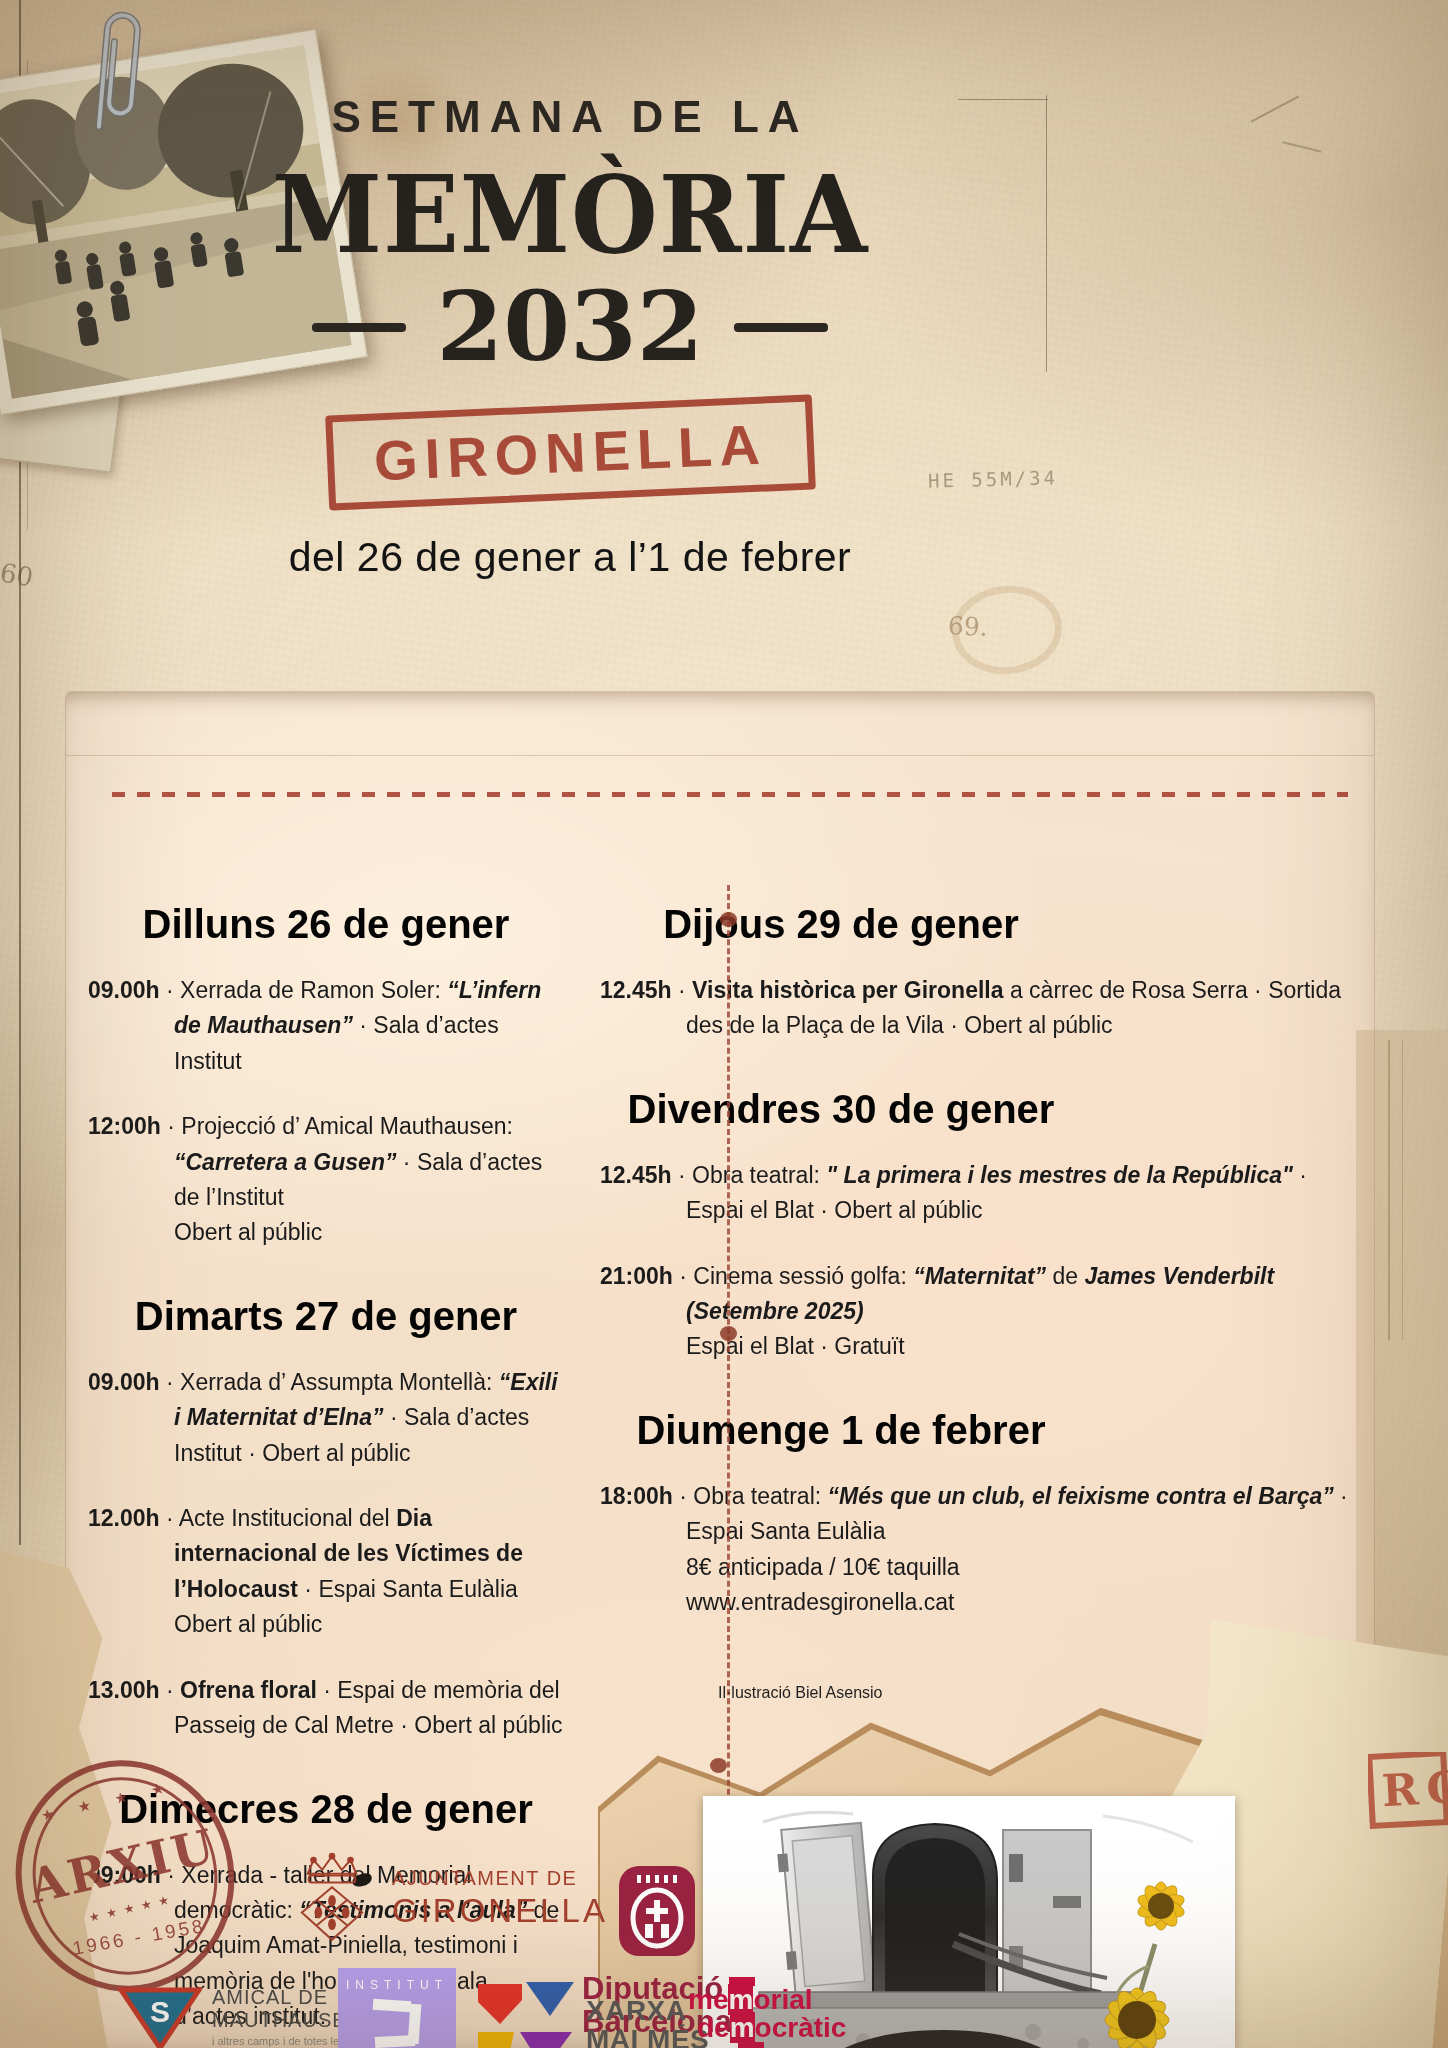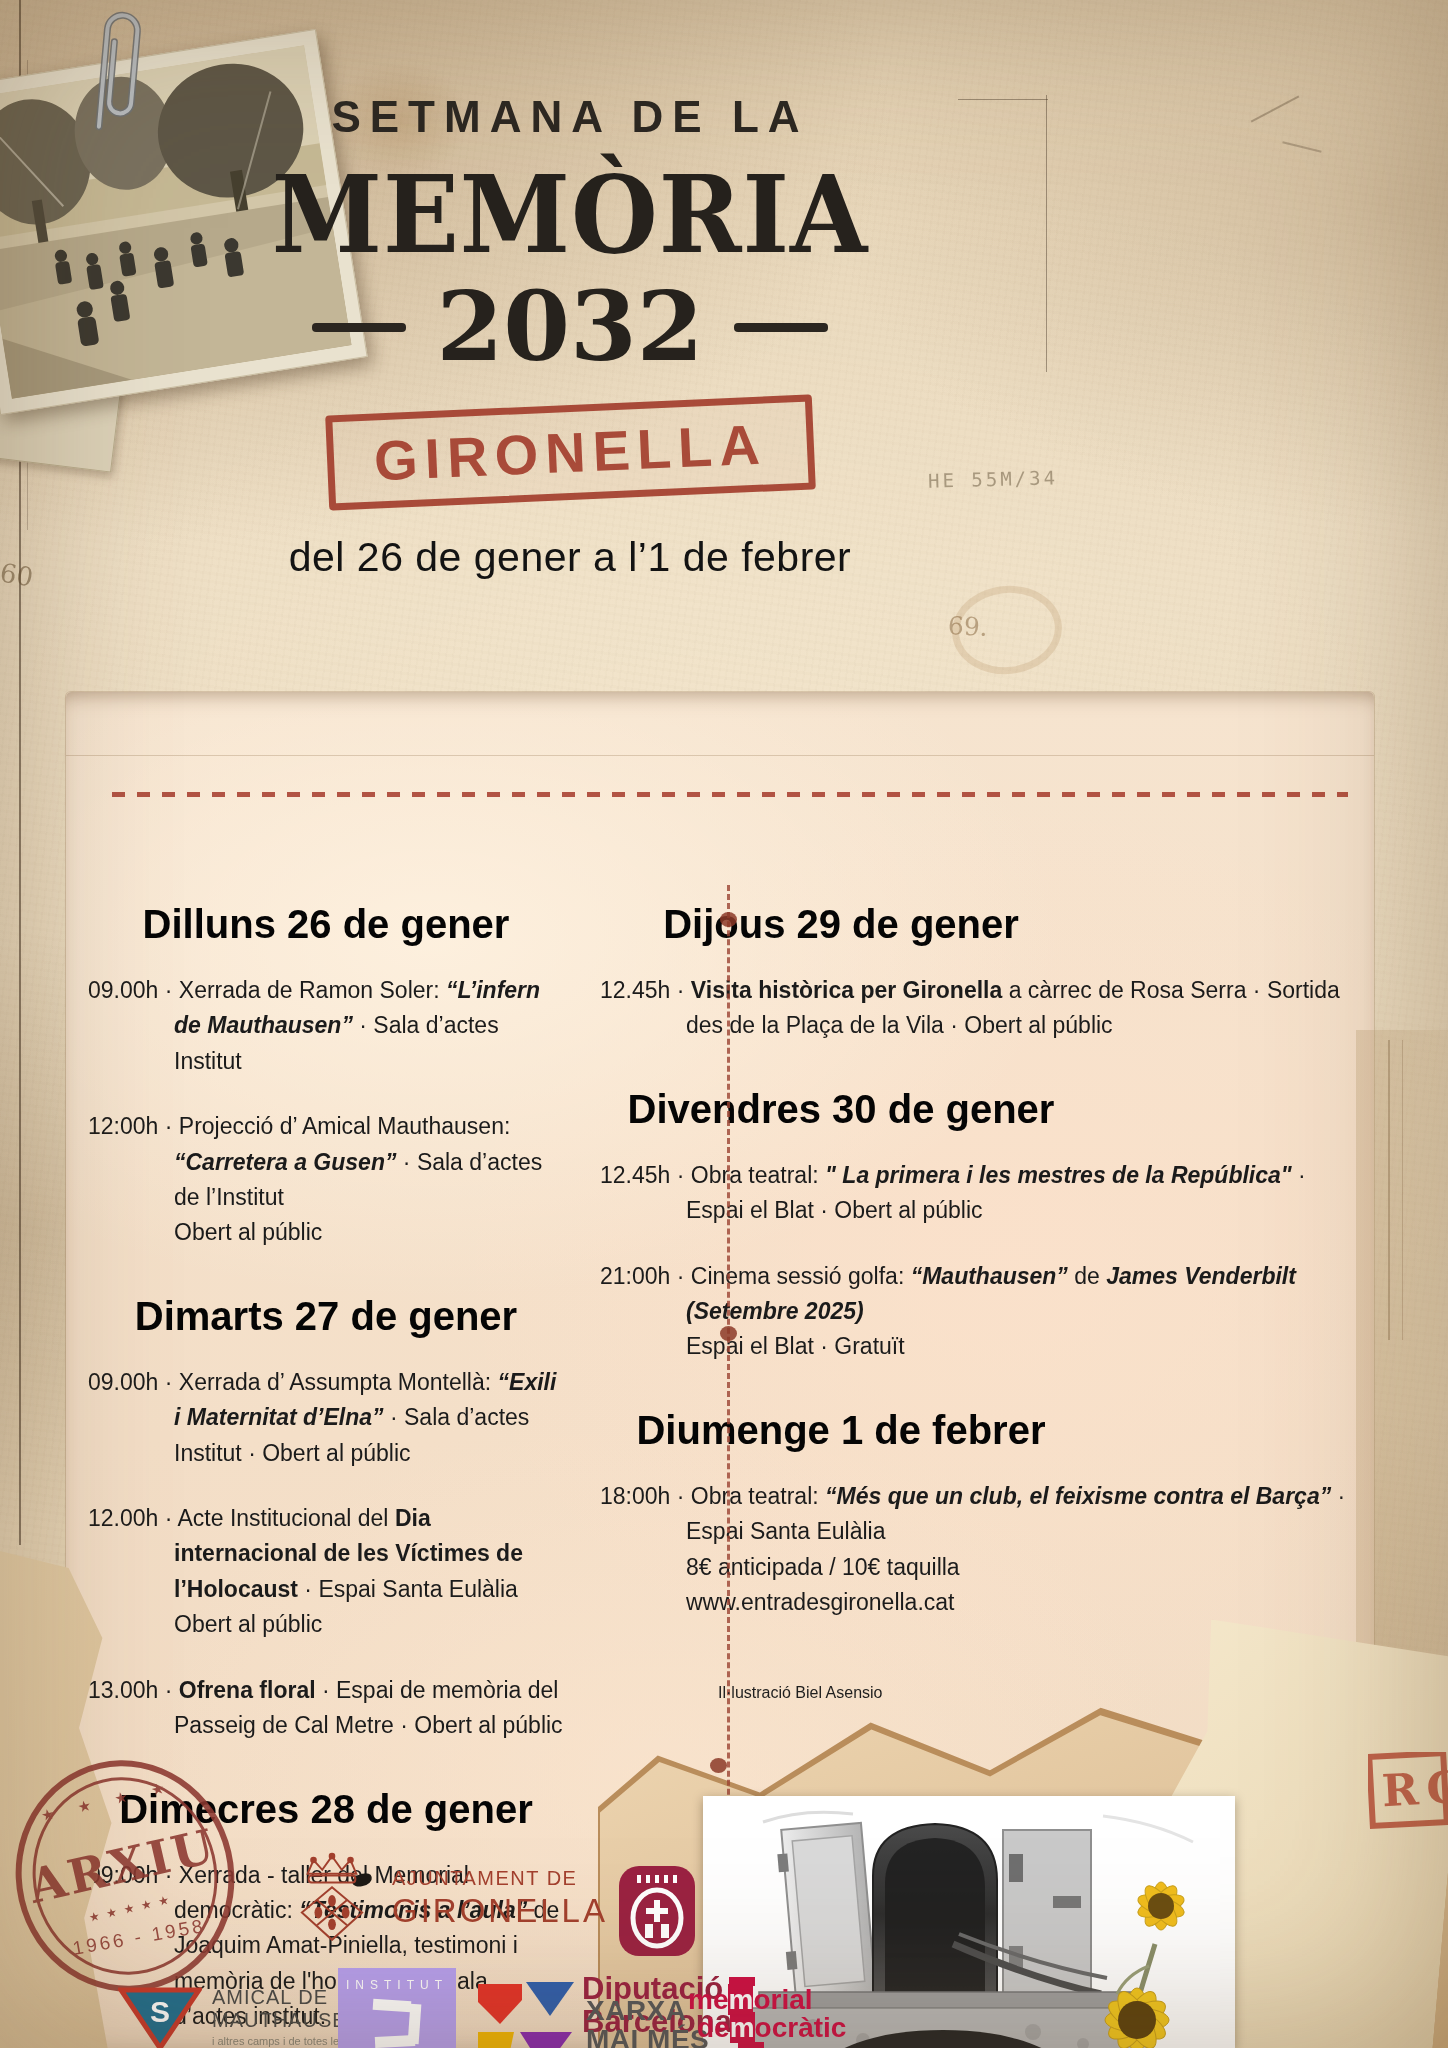--- a/index.html
+++ b/index.html
@@ -68,21 +68,21 @@
     background:repeating-linear-gradient(90deg,#a5392a 0 13px,transparent 13px 25px);}
 
   
   .col{position:absolute;top:893px;z-index:3;color:#171717;}
   #col-left{left:88px;width:476px;}
   #col-right{left:600px;width:748px;}
   .day-title{font-size:40px;font-weight:800;color:#050505;text-align:center;line-height:1.15;margin:42px 0 26px;}
   #col-right .day-title{width:482px;}
   .col .day-title:first-child{margin-top:8px;}
   .event{font-size:23px;line-height:1.54;margin:0 0 30px;padding-left:86px;text-indent:-86px;color:#1b1b1b;}
-  .event .time{font-weight:400;margin-top:48px;}
+  .event .time{font-weight:700;margin-top:48px;}
   .event .b{font-weight:700;}
   .event .i{font-style:italic;}
 
   .divider{position:absolute;left:727px;top:885px;width:0;height:982px;border-left:3px dashed #9c4433;opacity:.8;z-index:6;}
   .divider-dot{position:absolute;width:17px;height:15px;background:#8c3a28;border-radius:50%;z-index:6;opacity:.85;}
 
   
   .right-strip{position:absolute;left:1356px;top:1030px;width:92px;height:1018px;z-index:2;
     background:linear-gradient(90deg,rgba(190,160,118,.35),rgba(214,188,148,.2));}
   .strip-line1{position:absolute;left:1388px;top:1040px;width:2px;height:300px;background:rgba(110,82,52,.4);}
@@ -238,21 +238,21 @@
       <p class="event"><span class="time">12.00h</span><span class="seg"> · Acte Institucional del </span><span class="seg b">Dia internacional de les Víctimes de l’Holocaust</span><span class="seg"> · Espai Santa Eulàlia</span><br><span class="seg">Obert al públic</span></p>
       <p class="event"><span class="time">13.00h</span><span class="seg"> · </span><span class="seg b">Ofrena floral</span><span class="seg"> · Espai  de memòria del Passeig de Cal Metre · Obert al públic</span></p>
       <div class="day-title">Dimecres 28 de gener</div>
       <p class="event"><span class="time">09:00h</span><span class="seg"> · Xerrada - taller del Memorial democràtic: </span><span class="seg b i">“Testimonis a l’aula”</span><span class="seg"> de Joaquim Amat-Piniella, testimoni i memòria de l'horror nazi · Sala d’actes institut.</span></p>
     </div>
   <div class="col" id="col-right">
       <div class="day-title">Dijous 29 de gener</div>
       <p class="event"><span class="time">12.45h</span><span class="seg"> · </span><span class="seg b">Visita històrica per Gironella</span><span class="seg"> a càrrec de Rosa Serra · Sortida des de la Plaça de la Vila · Obert al públic</span></p>
       <div class="day-title">Divendres 30 de gener</div>
       <p class="event"><span class="time">12.45h</span><span class="seg"> · Obra teatral: </span><span class="seg b i">" La primera i les mestres de la República"</span><span class="seg"> · Espai el Blat · Obert al públic</span></p>
-      <p class="event"><span class="time">21:00h</span><span class="seg"> ·  Cinema sessió golfa: </span><span class="seg b i">“Mauthausen”</span><span class="seg"> de </span><span class="seg b i">James Venderbilt (Setembre 2025)</span><br><span class="seg">Espai el Blat · Gratuït</span></p>
+      <p class="event"><span class="time">21:00h</span><span class="seg"> ·  Cinema sessió golfa: </span><span class="seg b i">“Maternitat”</span><span class="seg"> de </span><span class="seg b i">James Venderbilt (Setembre 2025)</span><br><span class="seg">Espai el Blat · Gratuït</span></p>
       <div class="day-title">Diumenge 1 de febrer</div>
       <p class="event"><span class="time">18:00h</span><span class="seg"> · Obra teatral: </span><span class="seg b i">“Més que un club, el feixisme contra el Barça”</span><span class="seg"> · Espai Santa Eulàlia</span><br><span class="seg">8€ anticipada / 10€ taquilla</span><br><span class="seg">www.entradesgironella.cat</span></p>
     </div>
 
   <div class="divider"></div>
   <div class="divider-dot" style="left:720px;top:912px;"></div>
   <div class="divider-dot" style="left:720px;top:1326px;"></div>
   <div class="divider-dot" style="left:710px;top:1758px;"></div>
 
   <div class="right-strip"></div>

